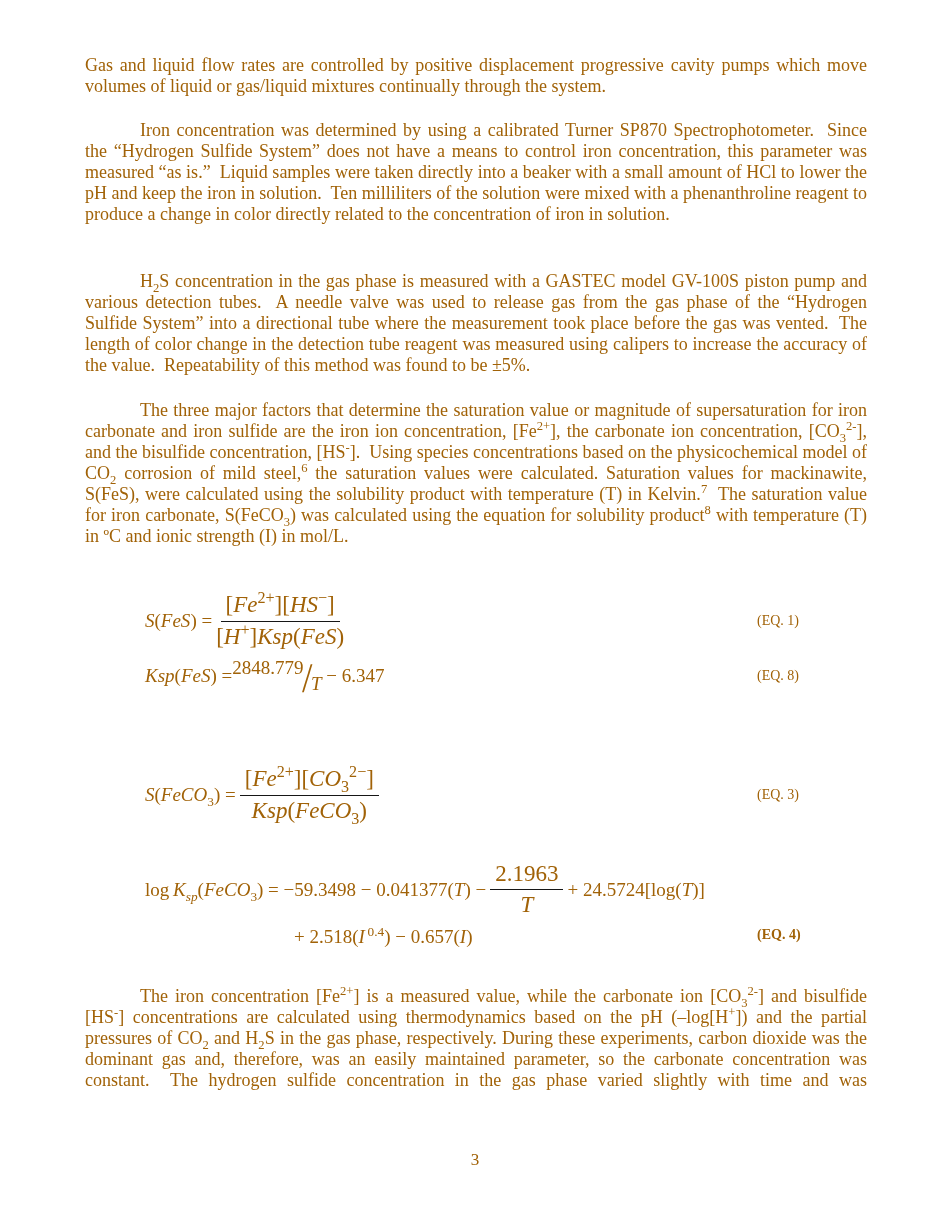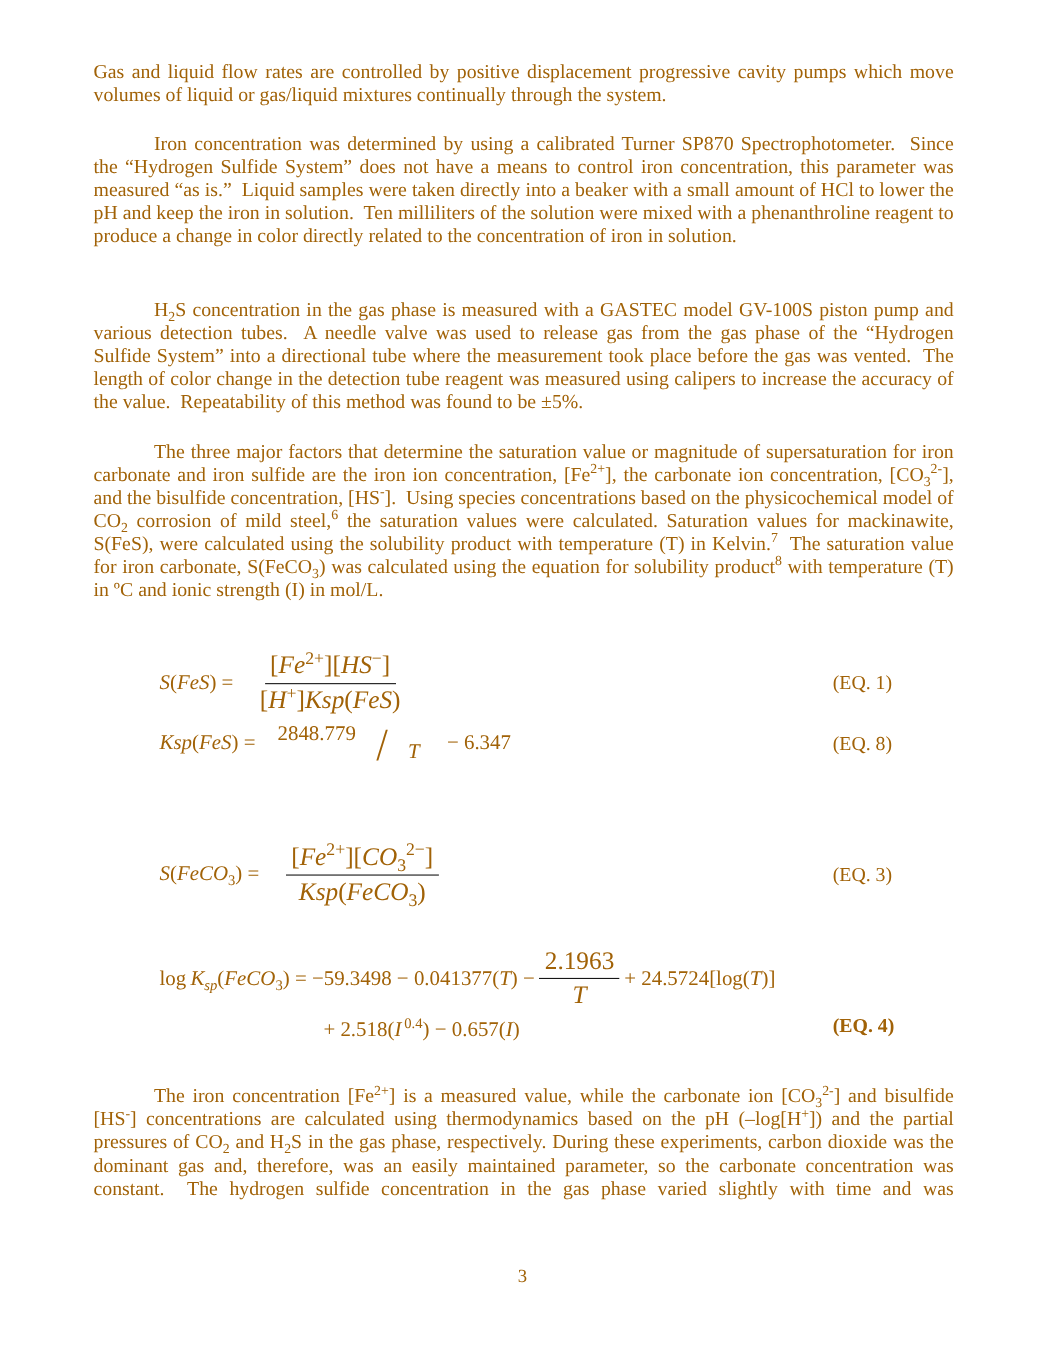--- a/index.html
+++ b/index.html
@@ -29,28 +29,28 @@
   
   .eq-row {
     position: absolute;
     left: 145px;
     width: 720px;
     display: flex;
     align-items: center;
     font-size: 19px;
     line-height: 1.15;
   }
-  .eq-body { display: inline-flex; align-items: center; white-space: nowrap; gap: 20px; }
+  .eq-body { display: inline-flex; align-items: center; white-space: nowrap; }
   .eq-label {
     position: absolute;
     left: 612px;
     top: 50%;
     transform: translateY(-50%);
     white-space: nowrap;
-    font-size: 18px;
+    font-size: 14px;
   }
   .eq4-row .eq-label { top: auto; bottom: 3px; transform: none; font-weight: bold; }
 
   
   .frac {
     display: inline-flex;
     flex-direction: column;
     align-items: center;
     text-align: center;
     margin: 0 4px;

